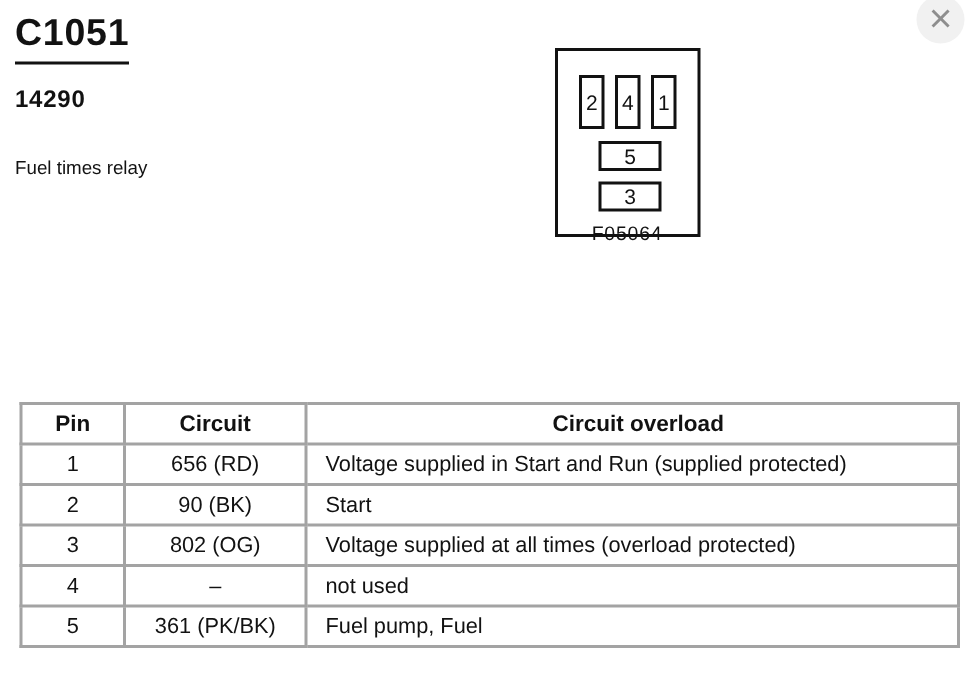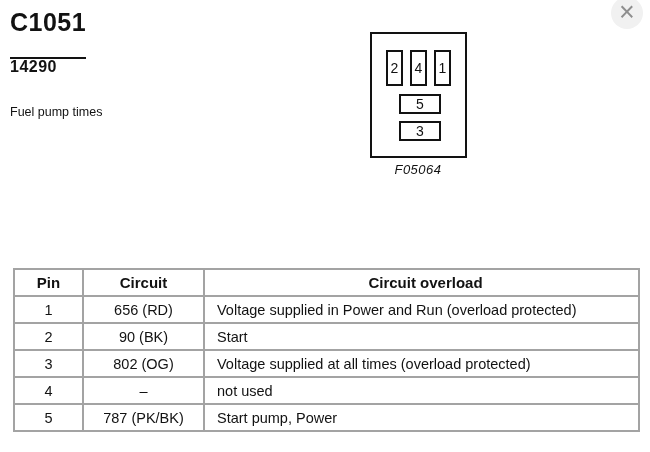--- a/index.html
+++ b/index.html
@@ -30,21 +30,21 @@
 
   
   .connector-id {
     position: absolute;
     left: 10px; top: 8px;
     display: inline-block;
     font-size: 25px;
     font-weight: bold;
     letter-spacing: 0.5px;
     border-bottom: 2px solid #121212;
-    padding-bottom: 20px;
+    padding-bottom: 4px;
   }
   .part-number {
     position: absolute;
     left: 10px; top: 58px;
     font-size: 16px;
     font-weight: bold;
     letter-spacing: 0.5px;
   }
   .description {
     position: absolute;
@@ -72,26 +72,25 @@
   .pin-v { width: 17px; height: 36px; top: 16px; }
   .pin-v2 { left: 14px; }
   .pin-v4 { left: 38px; }
   .pin-v1 { left: 62px; }
   .pin-h { width: 42px; height: 20px; left: 27px; }
   .pin-h5 { top: 60px; }
   .pin-h3 { top: 87px; }
 
   .diagram-caption {
     position: absolute;
-    left: 368px; top: 162px;
+    left: 368px; top: 148px;
     width: 100px;
     text-align: center;
     font-size: 13px;
     letter-spacing: 0.5px;
-    font-style: italic;
   }
 
   
   .pin-table-wrap {
     position: absolute;
     left: 13px; top: 268px;
   }
   table.pin-table {
     border-collapse: collapse;
     table-layout: fixed;
@@ -118,21 +117,21 @@
   .pin-table td.c-func, .pin-table th.h-func { padding-left: 12px; }
   .pin-table td.c-func { text-align: left; }
 </style>
 </head>
 <body>
 
 <div class="close-btn">×</div>
 
 <div class="connector-id">C1051</div>
 <div class="part-number">14290</div>
-<div class="description">Fuel pump times</div>
+<div class="description">Fuel times relay</div>
 
 <div class="connector-box">
   <div class="pin pin-v pin-v2">2</div>
   <div class="pin pin-v pin-v4">4</div>
   <div class="pin pin-v pin-v1">1</div>
   <div class="pin pin-h pin-h5">5</div>
   <div class="pin pin-h pin-h3">3</div>
 </div>
 <div class="diagram-caption">F05064</div>
 
@@ -147,37 +146,37 @@
       <tr>
         <th>Pin</th>
         <th>Circuit</th>
         <th class="h-func">Circuit overload</th>
       </tr>
     </thead>
     <tbody>
       <tr>
         <td class="c-pin">1</td>
         <td class="c-circuit">656 (RD)</td>
-        <td class="c-func">Voltage supplied in Power and Run (overload protected)</td>
+        <td class="c-func">Voltage supplied in Start and Run (supplied protected)</td>
       </tr>
       <tr>
         <td class="c-pin">2</td>
         <td class="c-circuit">90 (BK)</td>
         <td class="c-func">Start</td>
       </tr>
       <tr>
         <td class="c-pin">3</td>
         <td class="c-circuit">802 (OG)</td>
         <td class="c-func">Voltage supplied at all times (overload protected)</td>
       </tr>
       <tr>
         <td class="c-pin">4</td>
         <td class="c-circuit">–</td>
         <td class="c-func">not used</td>
       </tr>
       <tr>
         <td class="c-pin">5</td>
-        <td class="c-circuit">787 (PK/BK)</td>
-        <td class="c-func">Start pump, Power</td>
+        <td class="c-circuit">361 (PK/BK)</td>
+        <td class="c-func">Fuel pump, Fuel</td>
       </tr>
     </tbody>
   </table>
 </div>
 
 </body></html>

